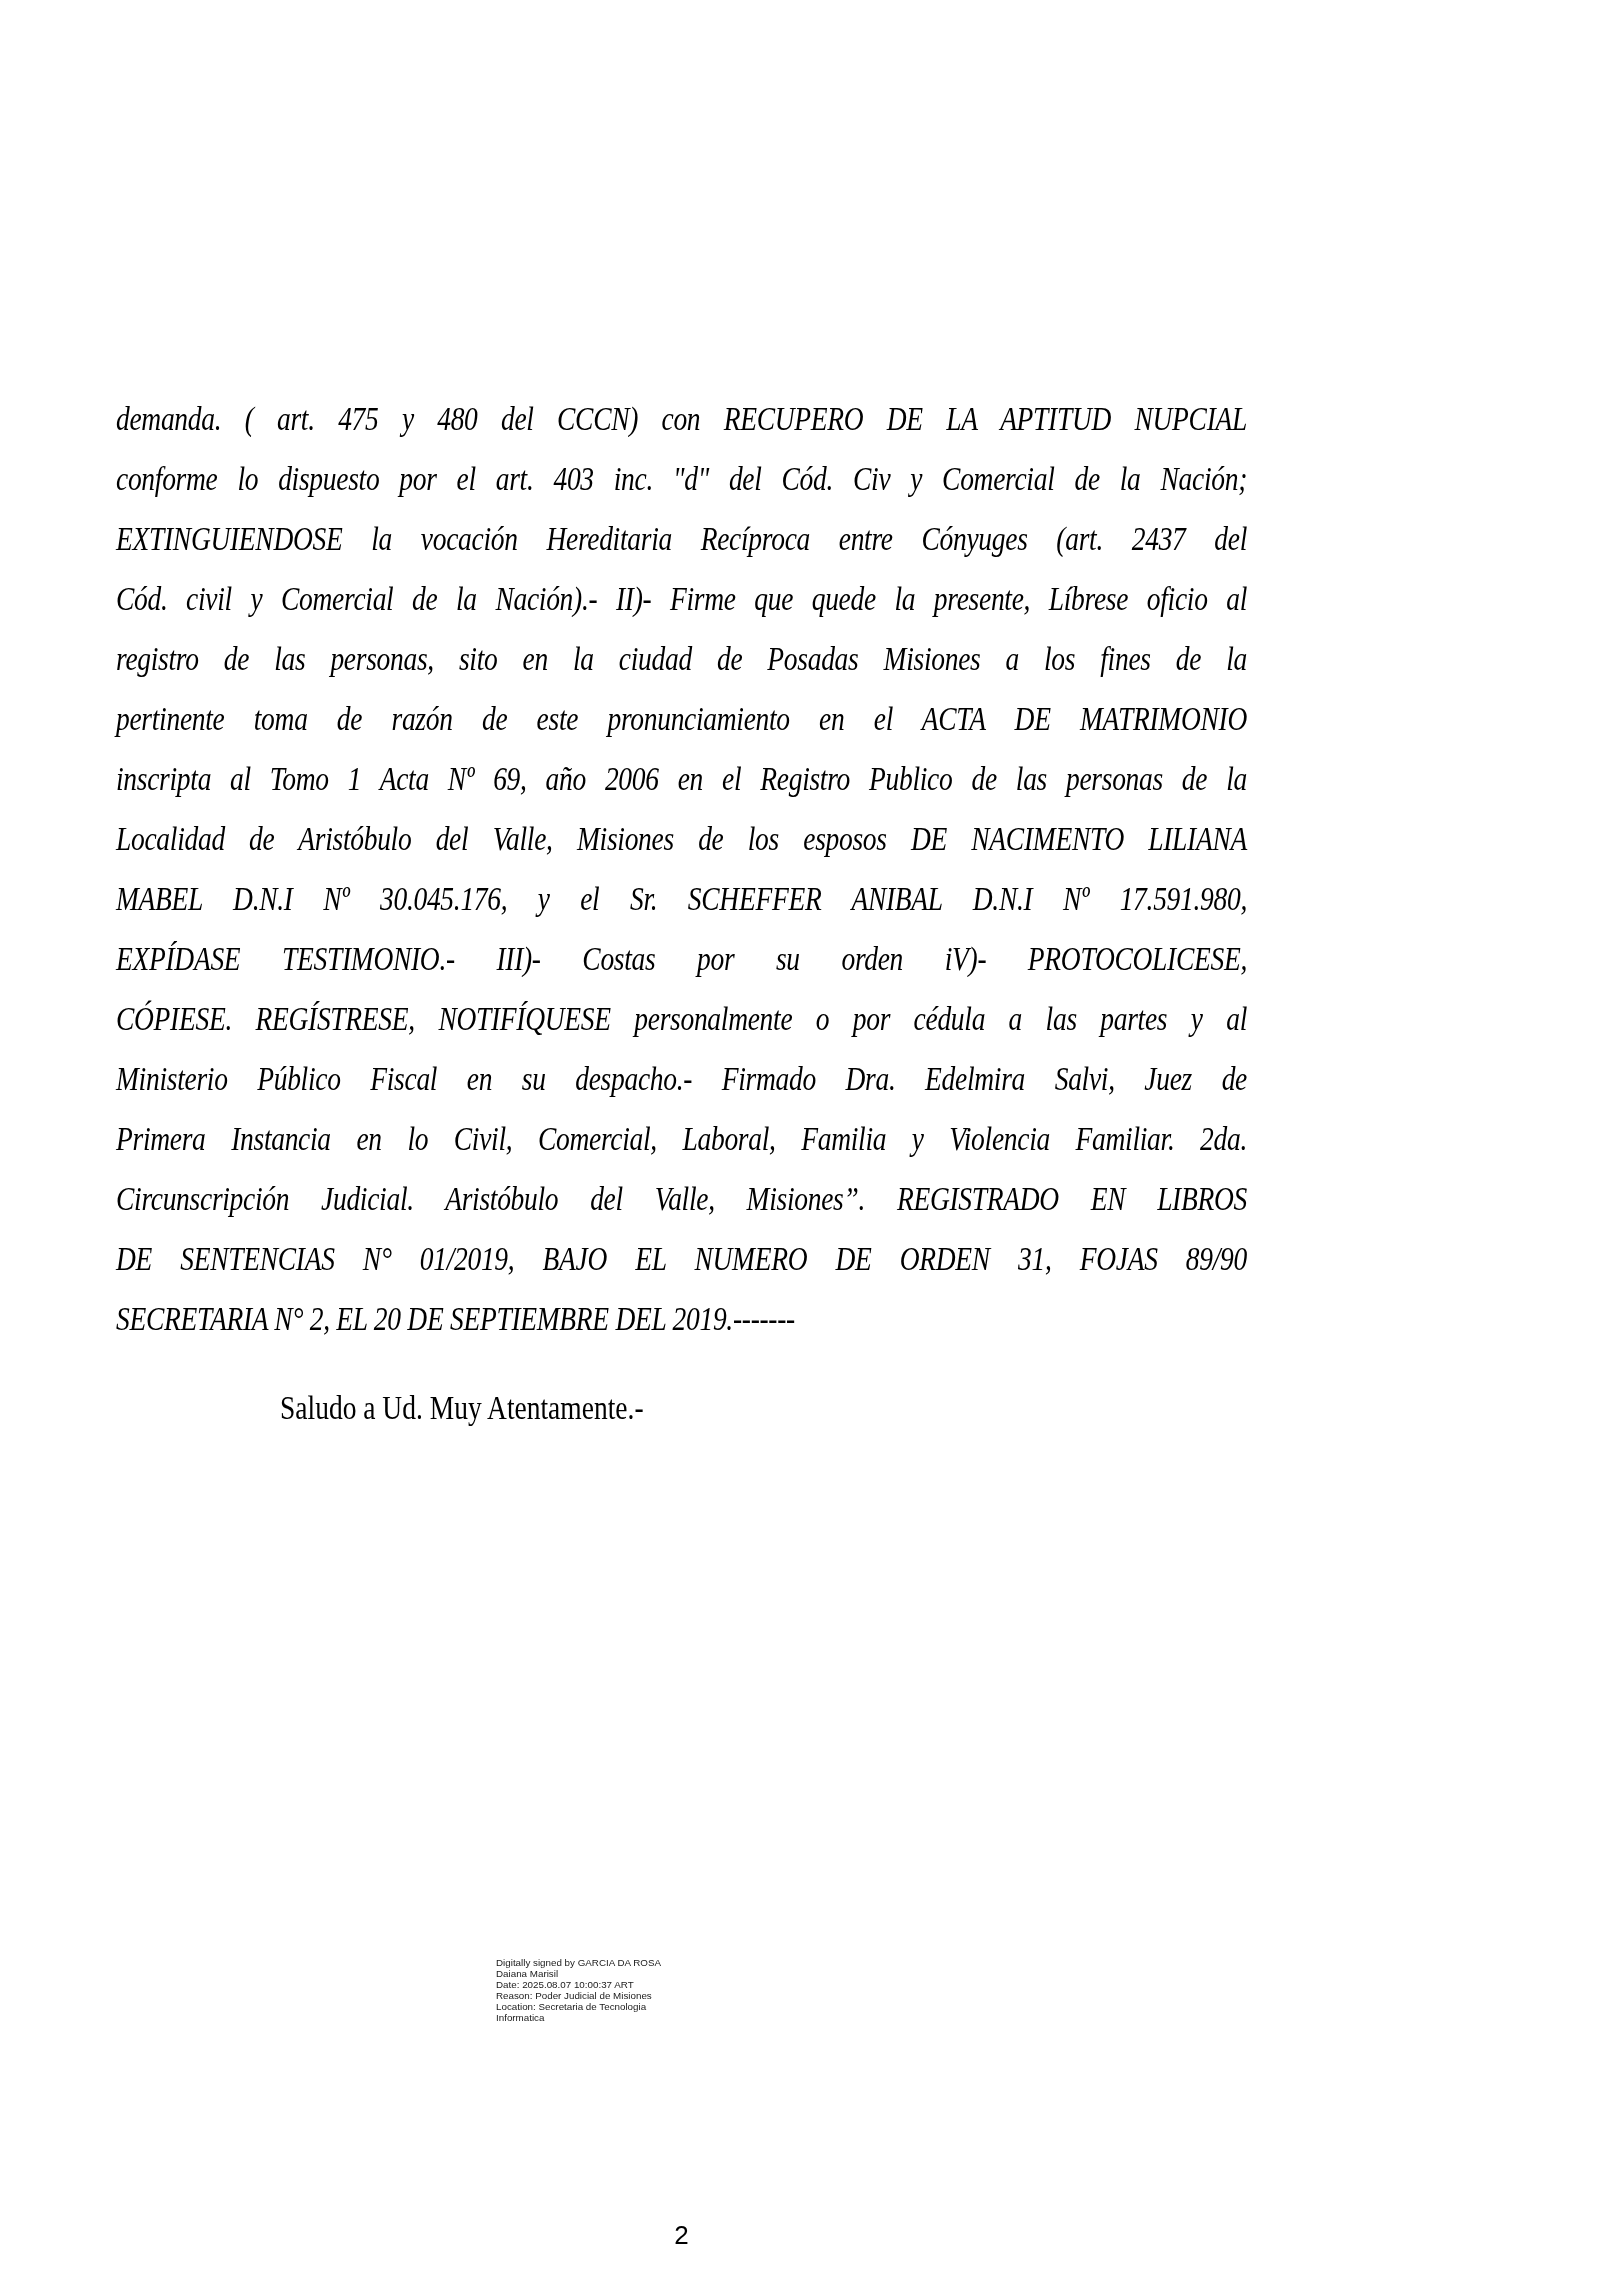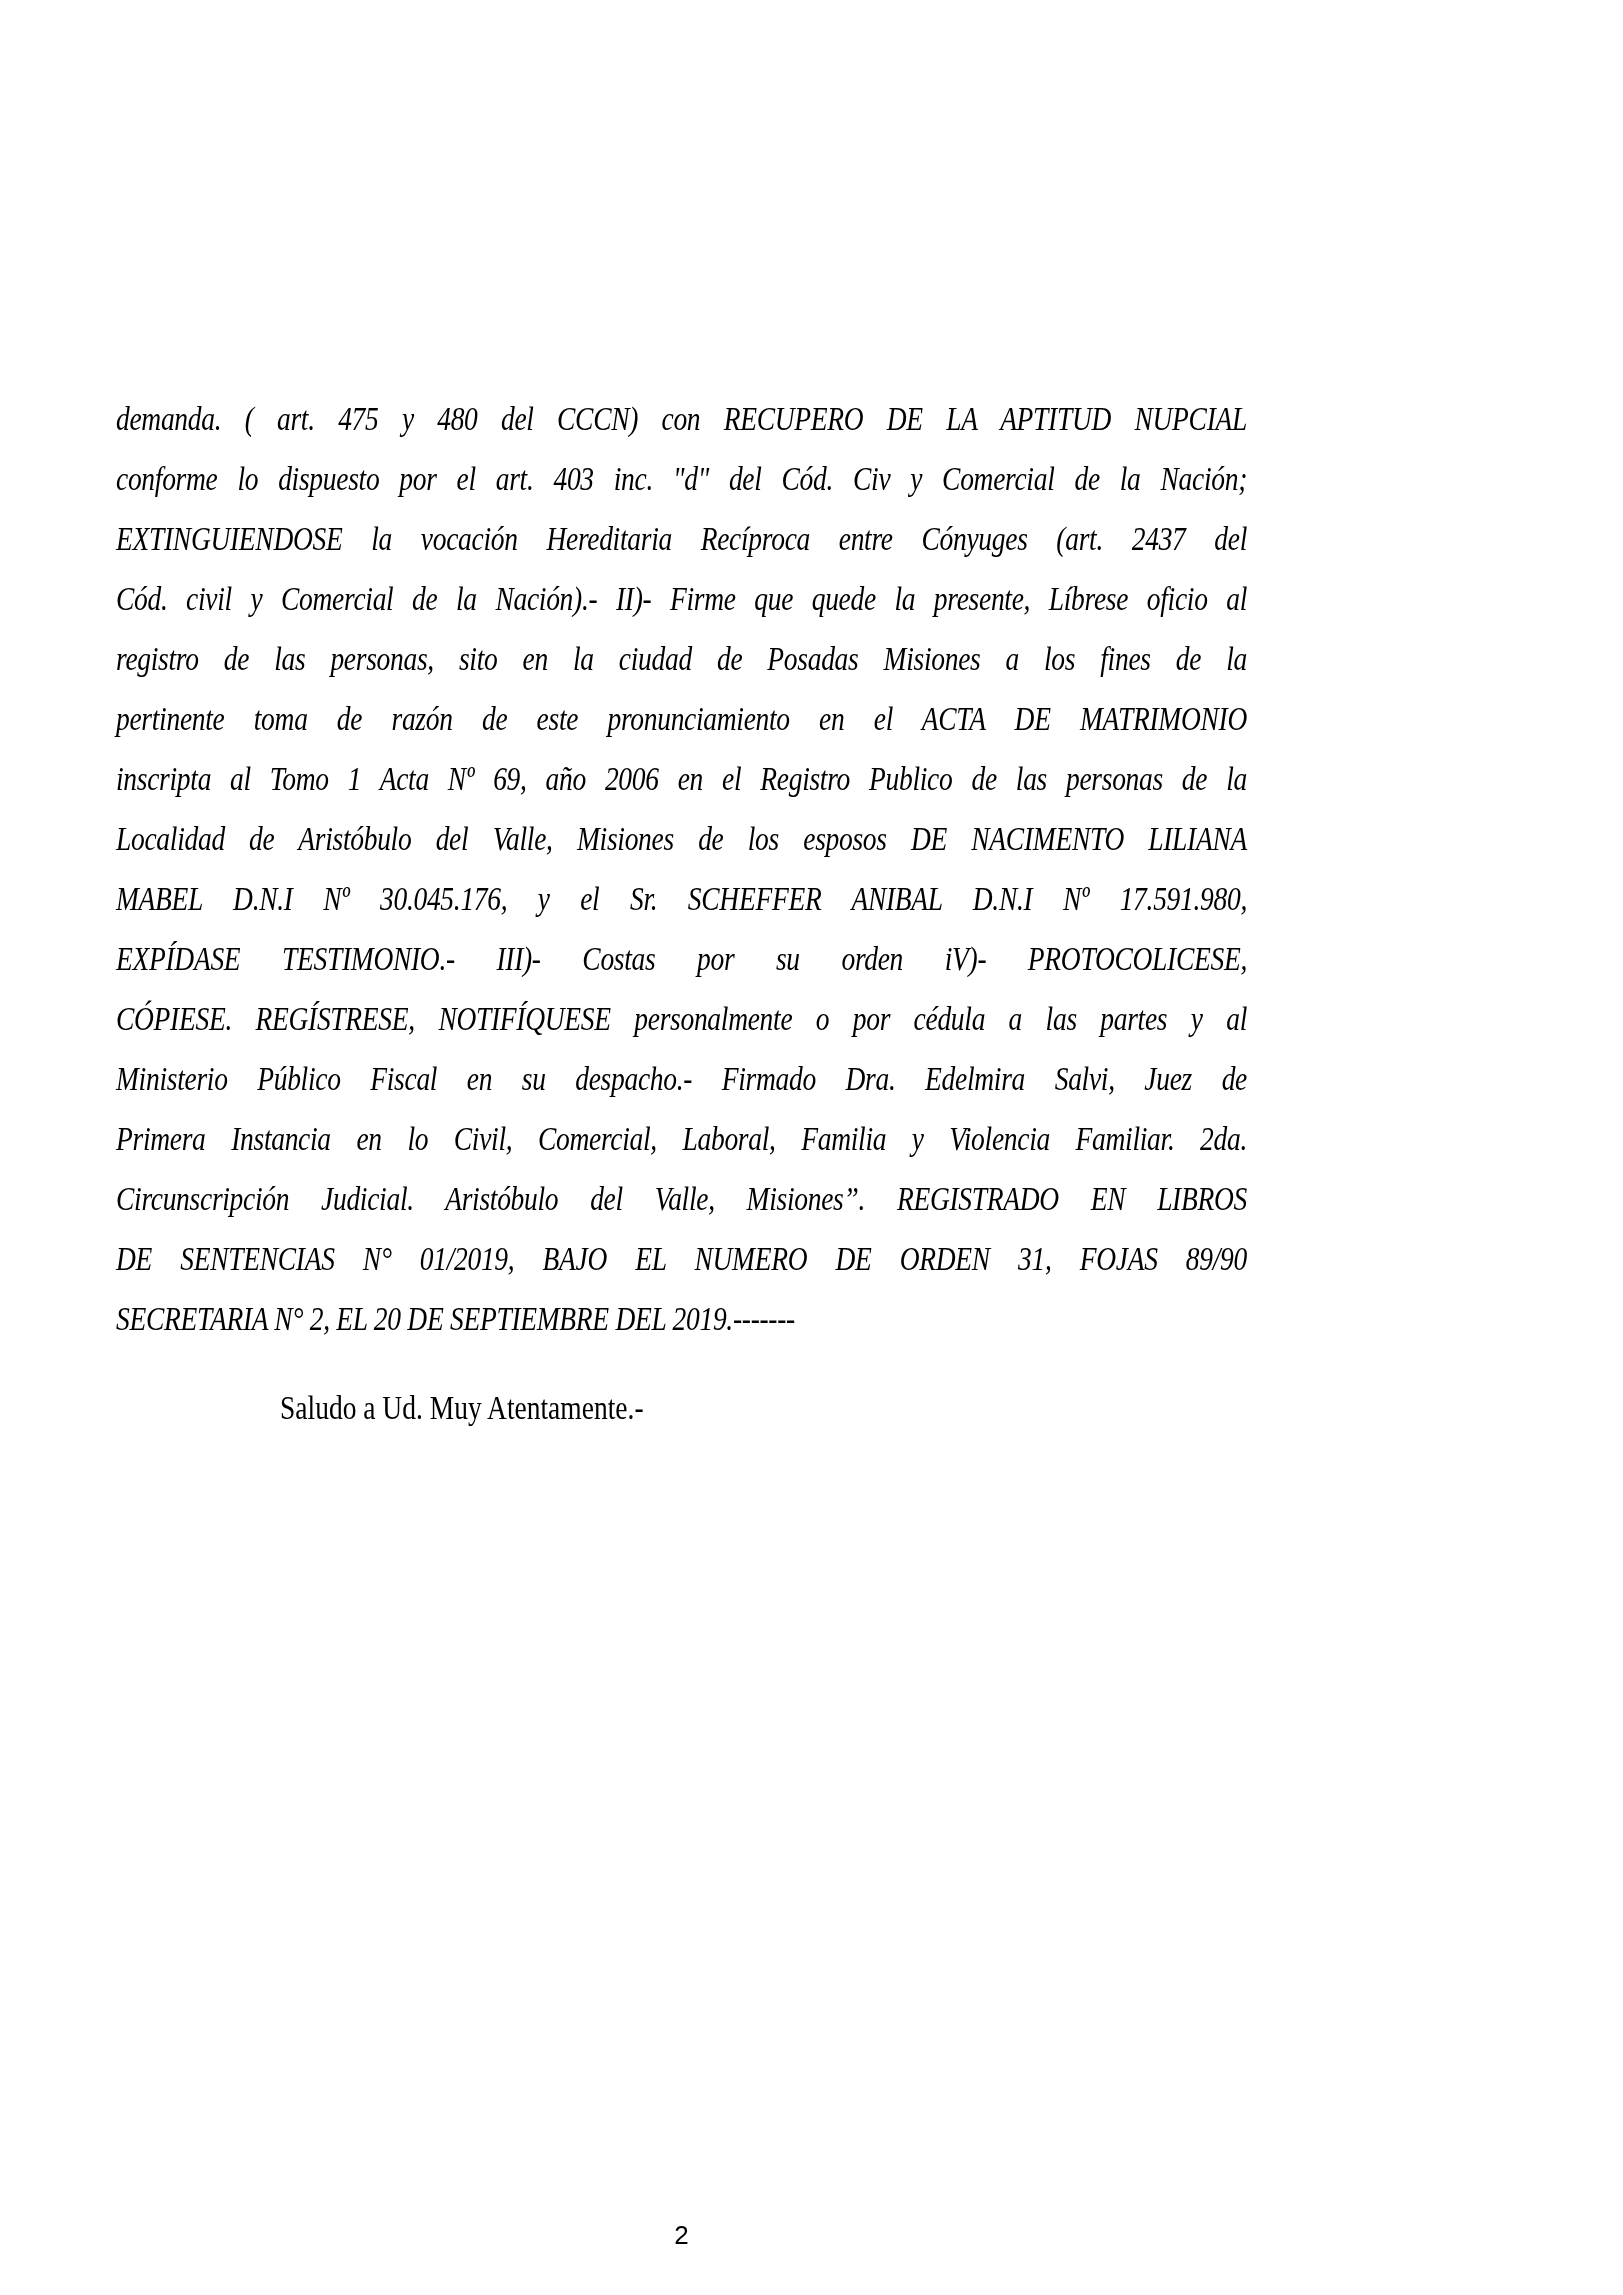--- a/index.html
+++ b/index.html
@@ -95,17 +95,25 @@
     <div class="line">CÓPIESE. REGÍSTRESE, NOTIFÍQUESE personalmente o por cédula a las partes y al</div>
     <div class="line">Ministerio Público Fiscal en su despacho.- Firmado Dra. Edelmira Salvi, Juez de</div>
     <div class="line">Primera Instancia en lo Civil, Comercial, Laboral, Familia y Violencia Familiar. 2da.</div>
     <div class="line">Circunscripción Judicial. Aristóbulo del Valle, Misiones”. REGISTRADO EN LIBROS</div>
     <div class="line">DE SENTENCIAS N° 01/2019, BAJO EL NUMERO DE ORDEN 31, FOJAS 89/90</div>
     <div class="line no-justify">SECRETARIA N° 2, EL 20 DE SEPTIEMBRE DEL 2019.-------</div>
   </div>
 
   <div class="closing">Saludo a Ud. Muy Atentamente.-</div>
 
+  <div class="signature">
+    <div>Digitally signed by GARCIA DA ROSA</div>
+    <div>Daiana Marisil</div>
+    <div>Date: 2025.08.07 10:00:37 ART</div>
+    <div>Reason: Poder Judicial de Misiones</div>
+    <div>Location: Secretaria de Tecnologia</div>
+    <div>Informatica</div>
+  </div>
 
   <div class="pagenum">2</div>
 
 </div>
 
 
 </body></html>

